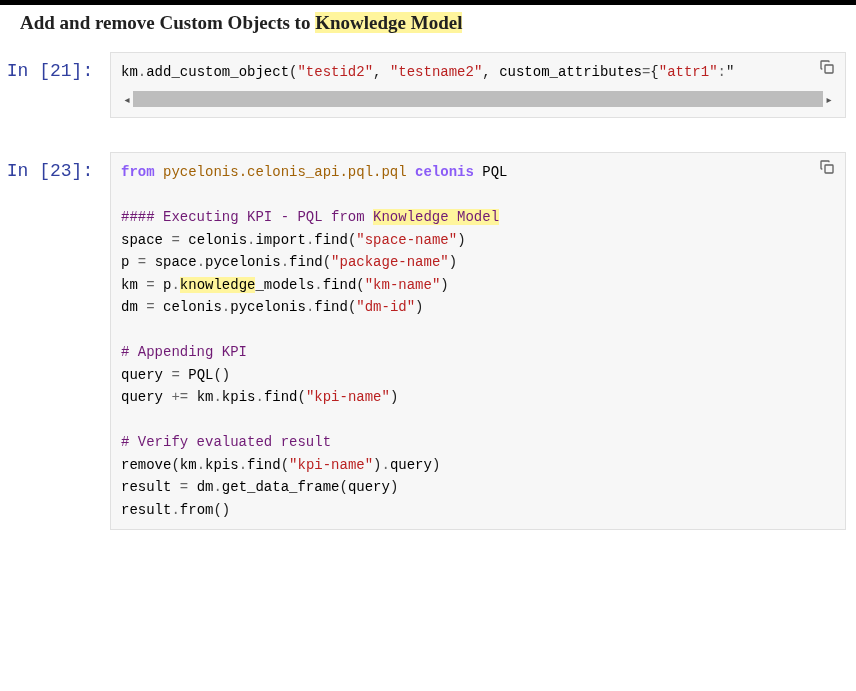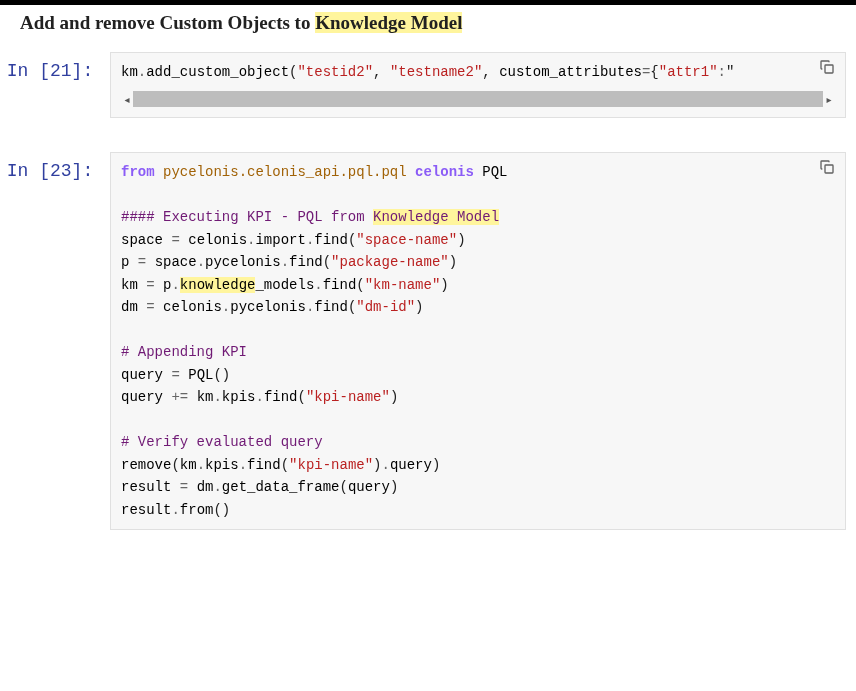--- a/index.html
+++ b/index.html
@@ -147,20 +147,20 @@
 <span class="c"><span>#### Executing KPI - PQL from </span><span class="hl">Knowledge Model</span></span>
 <span class="n">space</span><span> </span><span class="o">=</span><span> </span><span class="n">celonis</span><span class="o">.</span><span class="n">import</span><span class="o">.</span><span class="n">find</span><span class="p">(</span><span class="s">"space-name"</span><span class="p">)</span>
 <span class="n">p</span><span> </span><span class="o">=</span><span> </span><span class="n">space</span><span class="o">.</span><span class="n">pycelonis</span><span class="o">.</span><span class="n">find</span><span class="p">(</span><span class="s">"package-name"</span><span class="p">)</span>
 <span class="n">km</span><span> </span><span class="o">=</span><span> </span><span class="n">p</span><span class="o">.</span><span class="n"><span class="hl">knowledge</span><span>_models</span></span><span class="o">.</span><span class="n">find</span><span class="p">(</span><span class="s">"km-name"</span><span class="p">)</span>
 <span class="n">dm</span><span> </span><span class="o">=</span><span> </span><span class="n">celonis</span><span class="o">.</span><span class="n">pycelonis</span><span class="o">.</span><span class="n">find</span><span class="p">(</span><span class="s">"dm-id"</span><span class="p">)</span>
 
 <span class="c"># Appending KPI</span>
 <span class="n">query</span><span> </span><span class="o">=</span><span> </span><span class="n">PQL</span><span class="p">()</span>
 <span class="n">query</span><span> </span><span class="o">+=</span><span> </span><span class="n">km</span><span class="o">.</span><span class="n">kpis</span><span class="o">.</span><span class="n">find</span><span class="p">(</span><span class="s">"kpi-name"</span><span class="p">)</span>
 
-<span class="c"># Verify evaluated query</span>
+<span class="c"># Verify evaluated result</span>
 <span class="n">remove</span><span class="p">(</span><span class="n">km</span><span class="o">.</span><span class="n">kpis</span><span class="o">.</span><span class="n">find</span><span class="p">(</span><span class="s">"kpi-name"</span><span class="p">)</span><span class="o">.</span><span class="n">query</span><span class="p">)</span>
 <span class="n">result</span><span> </span><span class="o">=</span><span> </span><span class="n">dm</span><span class="o">.</span><span class="n">get_data_frame</span><span class="p">(</span><span class="n">query</span><span class="p">)</span>
 <span class="n">result</span><span class="o">.</span><span class="n">from</span><span class="p">()</span></pre>
     </div>
   </div>
 
 </div>
 
 </body></html>

